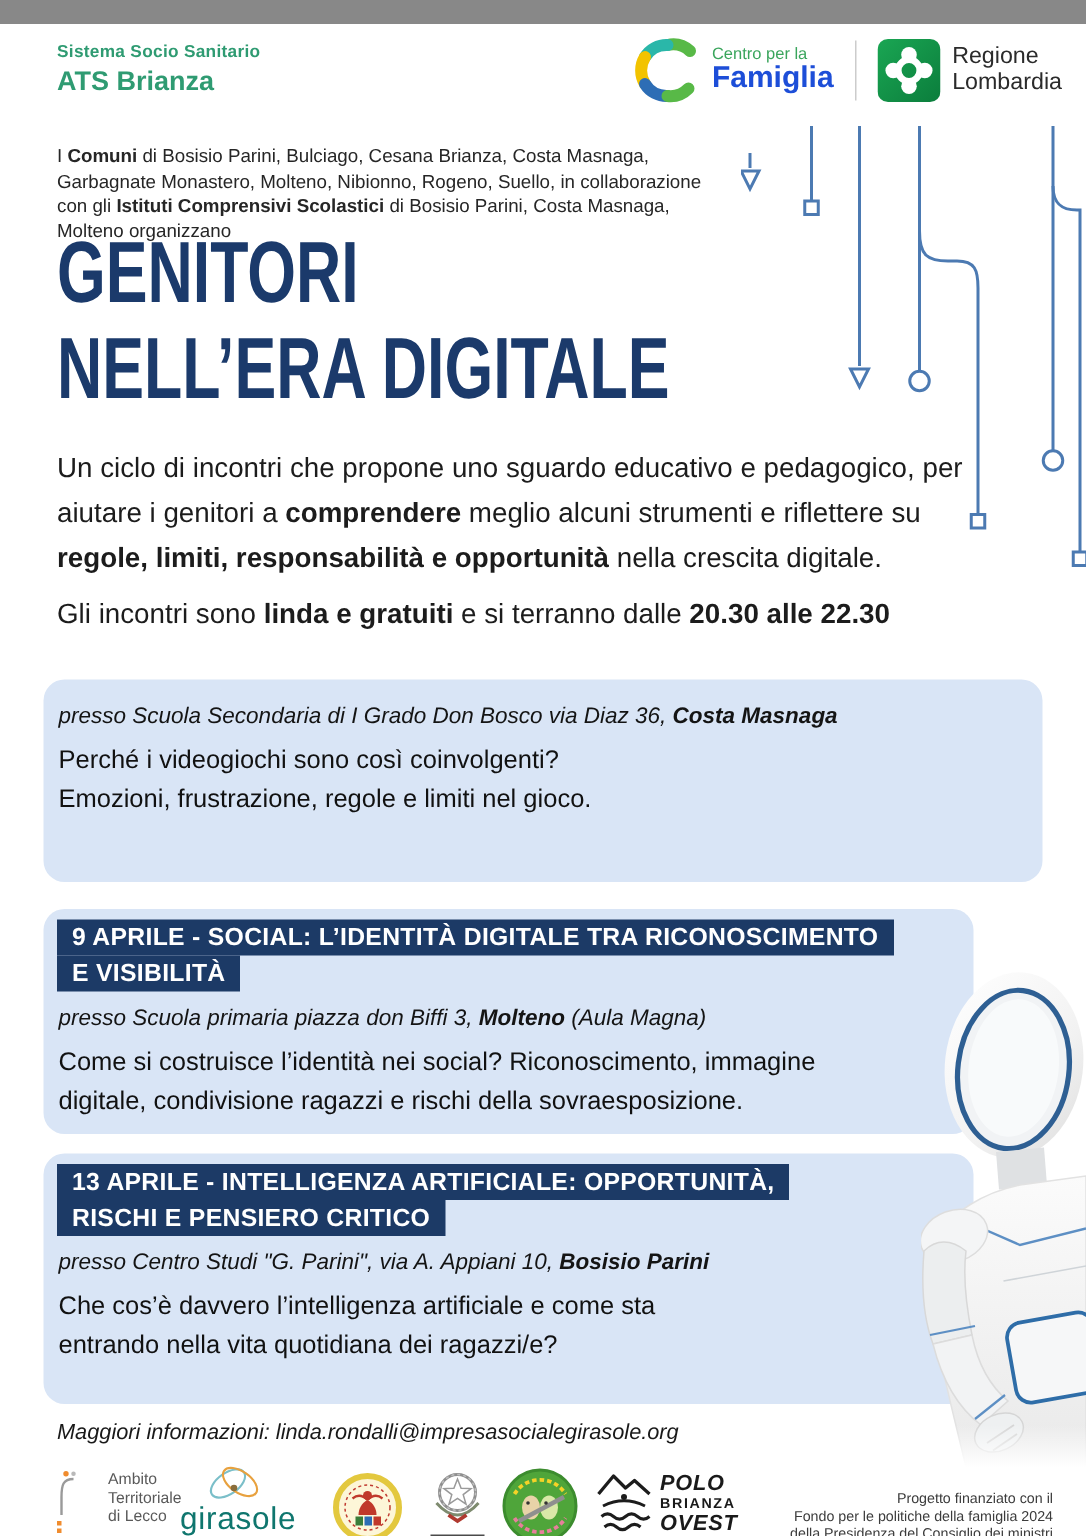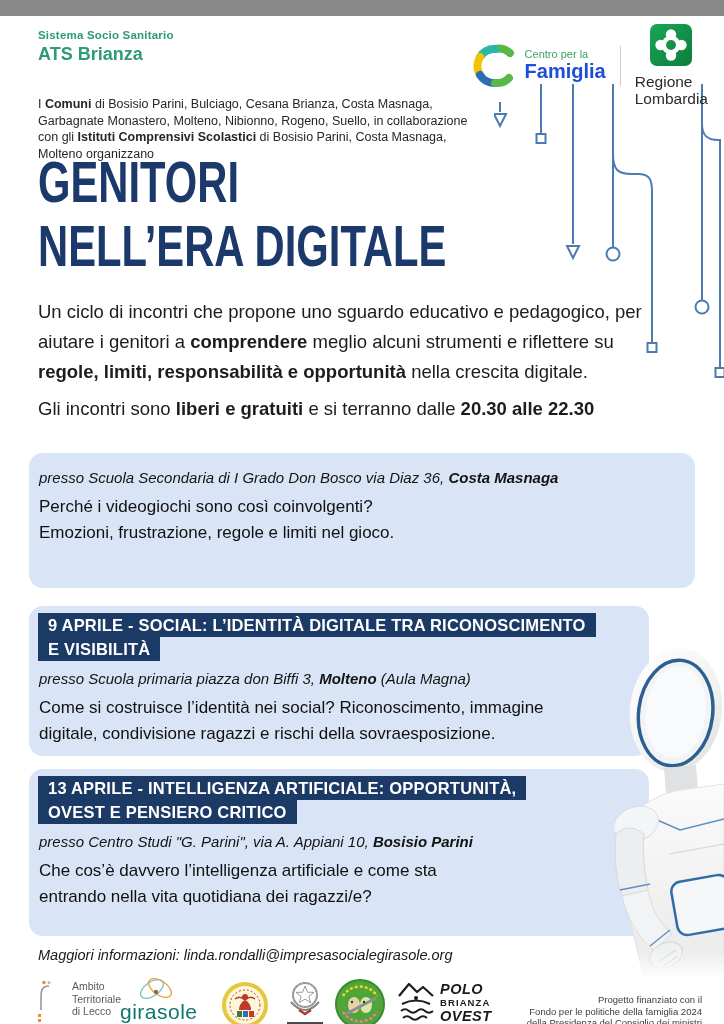--- a/index.html
+++ b/index.html
@@ -8,21 +8,21 @@
   
   .ats{position:absolute;left:38px;top:13px;}
   .ats-small{font-size:11.5px;font-weight:bold;color:#2f9b72;letter-spacing:.2px;}
   .ats-name{font-size:18px;font-weight:bold;color:#2f9b72;margin-top:3px;}
   .logos{position:absolute;right:16px;top:8px;display:flex;align-items:center;gap:14px;}
   .centro{display:flex;align-items:center;gap:7px;}
   .centro-text{line-height:1.05;}
   .centro-top{font-size:11px;color:#3aa55c;}
   .centro-bottom{font-size:20px;font-weight:bold;color:#1d4ed8;}
   .logo-divider{width:1px;height:40px;background:#cccccc;}
-  .regione{display:flex;align-items:center;gap:8px;flex-direction:column;}
+  .regione{display:flex;align-items:center;gap:8px;}
   .regione-text{line-height:1.08;font-size:15.5px;color:#2b2b2b;font-weight:500;}
   
   .intro{position:absolute;left:38px;top:80px;width:432px;font-size:12.5px;line-height:16.5px;color:#262626;}
   .b{font-weight:bold;}
   
   .big-title{position:absolute;left:38px;top:134px;color:#1b3a6b;font-weight:bold;
              font-size:58px;line-height:64px;letter-spacing:0;transform:scaleX(.72);
              transform-origin:0 0;white-space:nowrap;z-index:2;}
   
   .desc{position:absolute;left:38px;top:281px;width:618px;font-size:18.5px;line-height:30px;color:#1c1c1c;z-index:2;}
@@ -134,21 +134,21 @@
   <div class="big-title">
     <div>GENITORI</div>
     <div>NELL’ERA DIGITALE</div>
   </div>
 
   <div class="desc">
     <span>Un ciclo di incontri che propone uno sguardo educativo e pedagogico, per aiutare i genitori a </span><span class="b">comprendere</span><span> meglio alcuni strumenti e riflettere su </span><span class="b">regole, limiti, responsabilità e opportunità</span><span> nella crescita digitale.</span>
   </div>
 
   <div class="note">
-    <span>Gli incontri sono </span><span class="b">liberi e gratuiti</span><span> e si terranno dalle </span><span class="b">20.30 alle 22.30</span>
+    <span>Gli incontri sono </span><span class="b">linda e gratuiti</span><span> e si terranno dalle </span><span class="b">20.30 alle 22.30</span>
   </div>
 
   <div class="card card1">
     <div class="venue">
       <span>presso Scuola Secondaria di I Grado Don Bosco via Diaz 36, </span><span class="b">Costa Masnaga</span><span></span>
     </div>
     <div class="card-body">
       <div>Perché i videogiochi sono così coinvolgenti?</div>
       <div>Emozioni, frustrazione, regole e limiti nel gioco.</div>
     </div>
@@ -161,21 +161,21 @@
       <span>presso Scuola primaria piazza don Biffi 3, </span><span class="b">Molteno</span><span> (Aula Magna)</span>
     </div>
     <div class="card-body">
       <div>Come si costruisce l’identità nei social? Riconoscimento, immagine</div>
       <div>digitale, condivisione ragazzi e rischi della sovraesposizione.</div>
     </div>
   </div>
 
   <div class="card card3">
     <div class="chip">13 APRILE -  INTELLIGENZA ARTIFICIALE: OPPORTUNITÀ,</div>
-    <div class="chip">OVEST E PENSIERO CRITICO</div>
+    <div class="chip">RISCHI E PENSIERO CRITICO</div>
     <div class="venue">
       <span>presso Centro Studi "G. Parini", via A. Appiani 10, </span><span class="b">Bosisio Parini</span><span></span>
     </div>
     <div class="card-body">
       <div>Che cos’è davvero l’intelligenza artificiale e come sta</div>
       <div>entrando nella vita quotidiana dei ragazzi/e?</div>
     </div>
   </div>
 
   <svg class="robot" width="110" height="350" viewBox="0 0 110 350">

